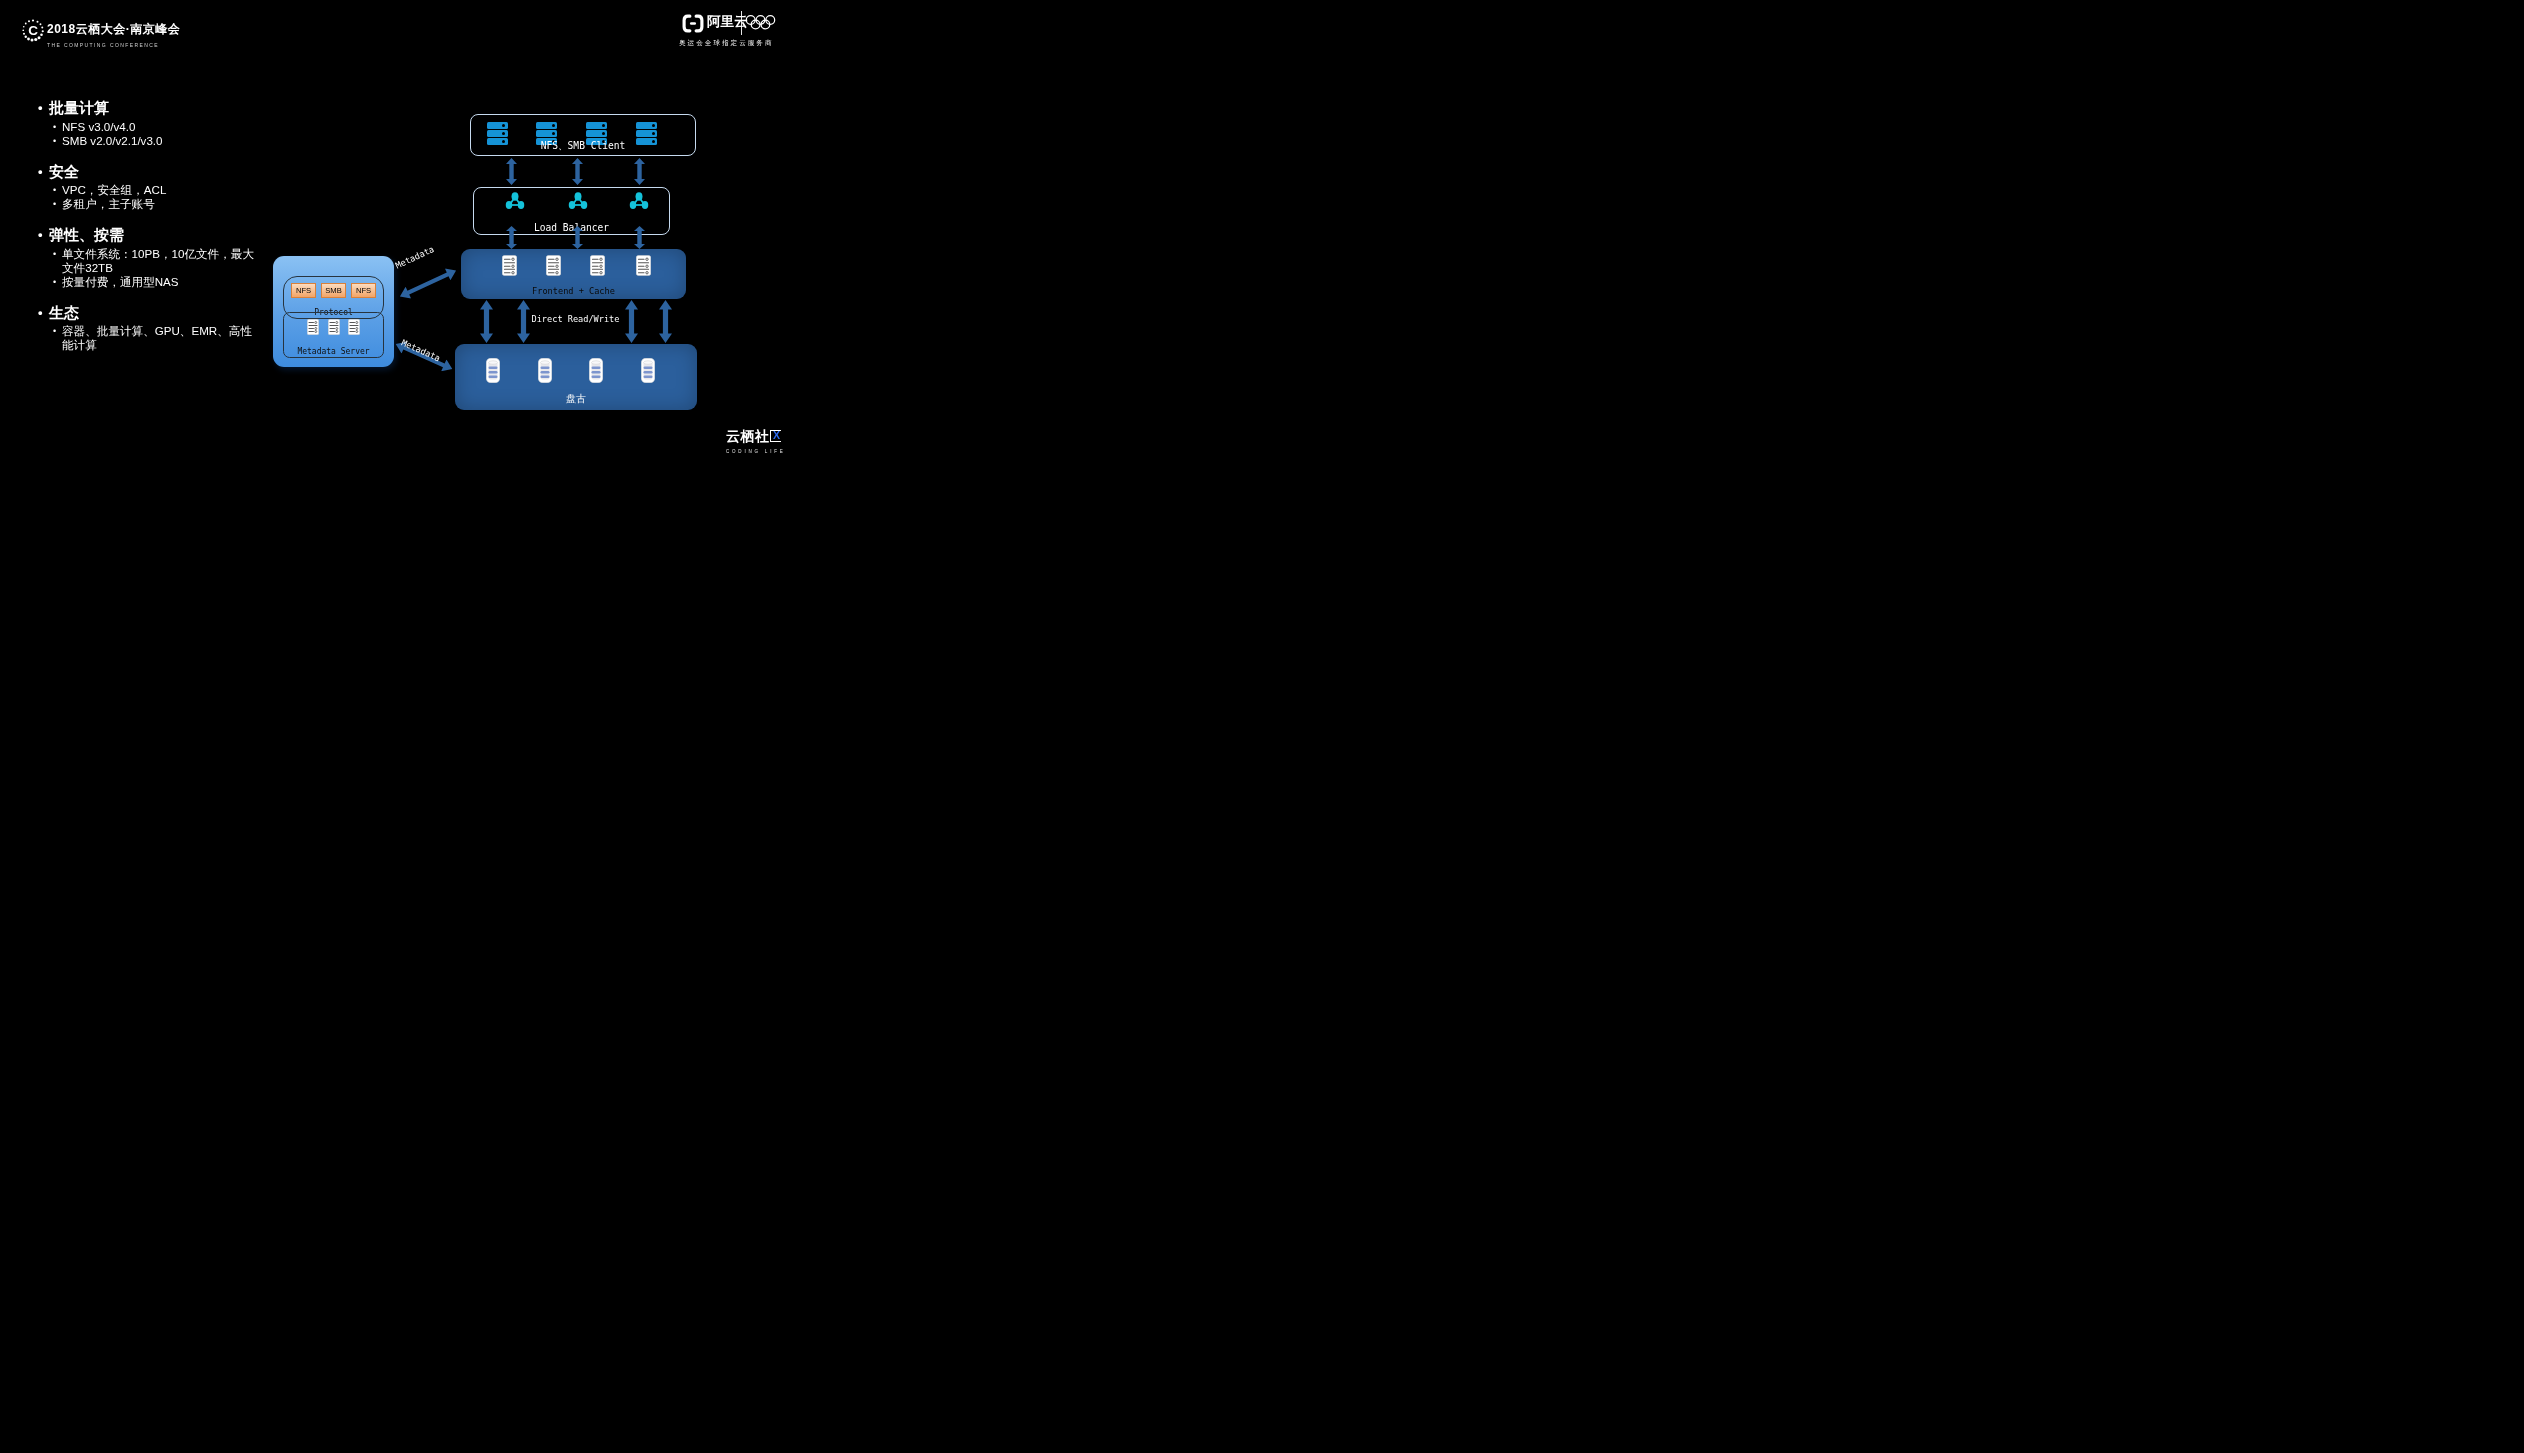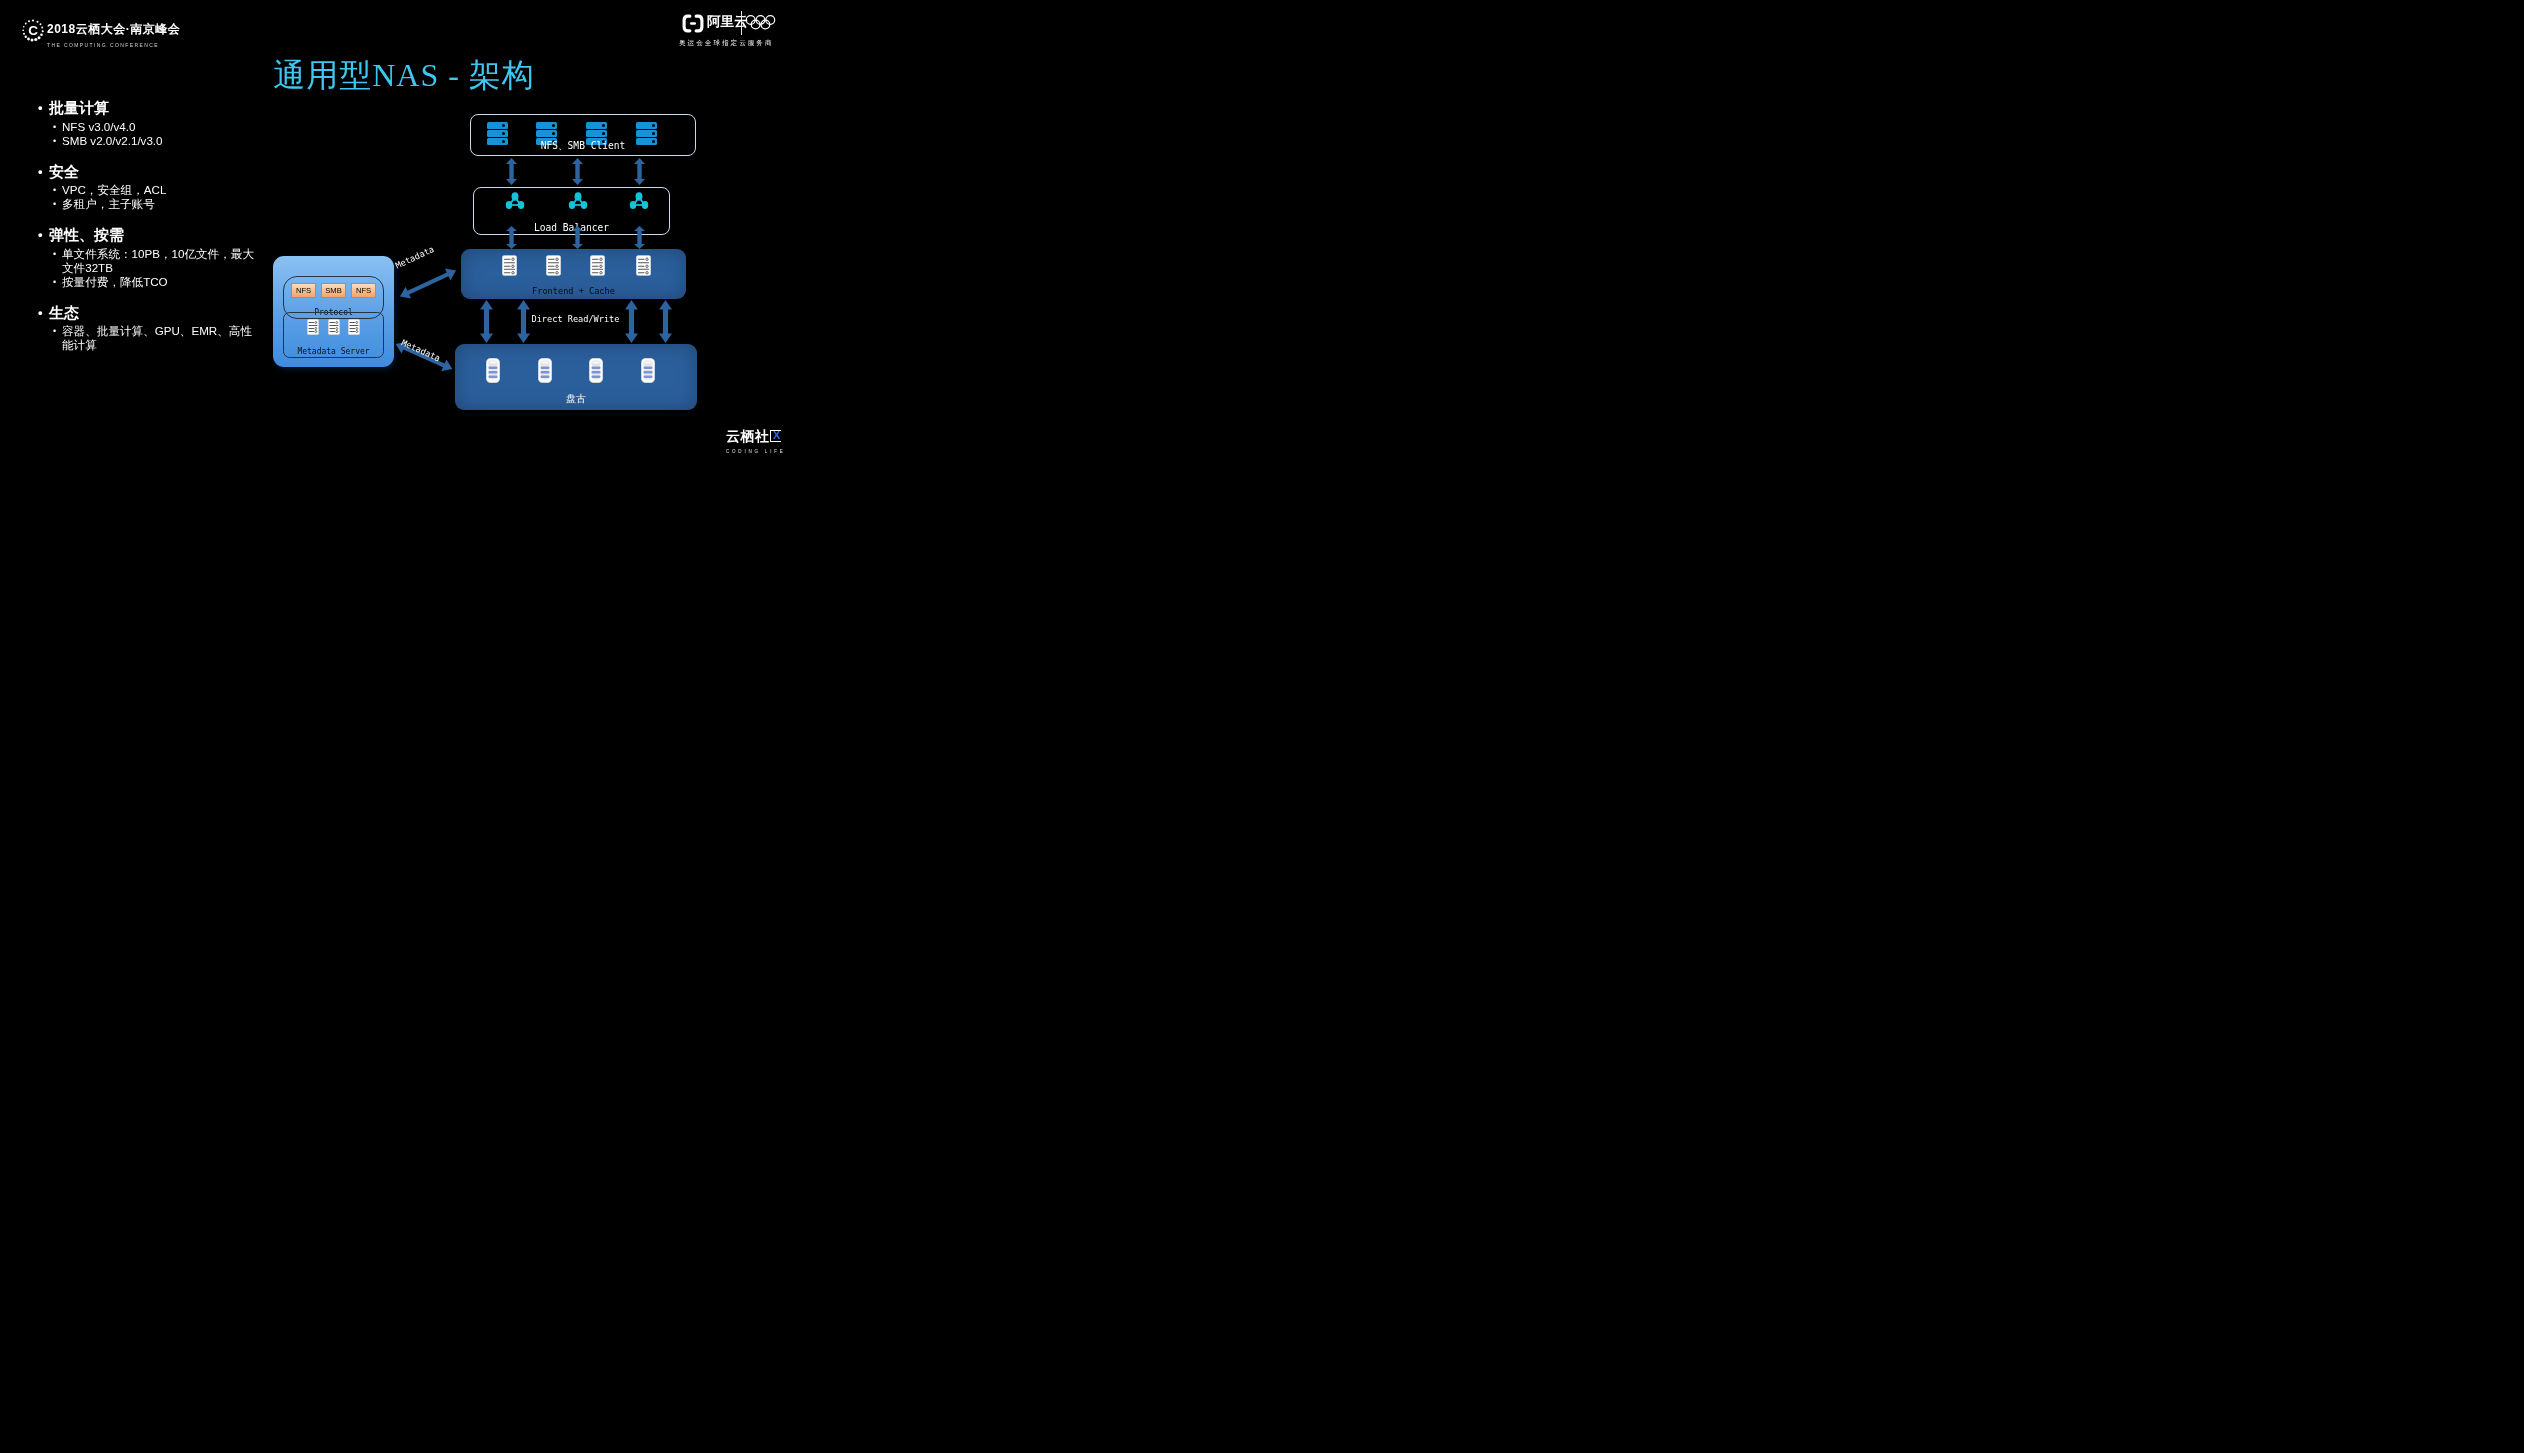--- a/index.html
+++ b/index.html
@@ -117,42 +117,41 @@
         <circle cx="11" cy="11" r="8.5"></circle>
           <circle cx="30" cy="11" r="8.5"></circle>
           <circle cx="49" cy="11" r="8.5"></circle>
         <circle cx="20.5" cy="20" r="8.5"></circle>
           <circle cx="39.5" cy="20" r="8.5"></circle>
       </g>
     </svg>
     <div class="ali-tagline">奥运会全球指定云服务商</div>
   </div>
 
-  <div class="page-title">通用型NAS - 架构</div>
 
   <div class="features">
     <div class="sec">
       <div class="sec-h">批量计算</div>
       <ul>
         <li>NFS v3.0/v4.0</li>
         <li>SMB v2.0/v2.1/v3.0</li>
       </ul>
     </div>
     <div class="sec">
       <div class="sec-h">安全</div>
       <ul>
         <li>VPC，安全组，ACL</li>
         <li>多租户，主子账号</li>
       </ul>
     </div>
     <div class="sec">
       <div class="sec-h">弹性、按需</div>
       <ul>
         <li>单文件系统：10PB，10亿文件，最大文件32TB</li>
-        <li>按量付费，降低TCO</li>
+        <li>按量付费，通用型NAS</li>
       </ul>
     </div>
     <div class="sec">
       <div class="sec-h">生态</div>
       <ul>
         <li>容器、批量计算、GPU、EMR、高性能计算</li>
       </ul>
     </div>
   </div>
 

